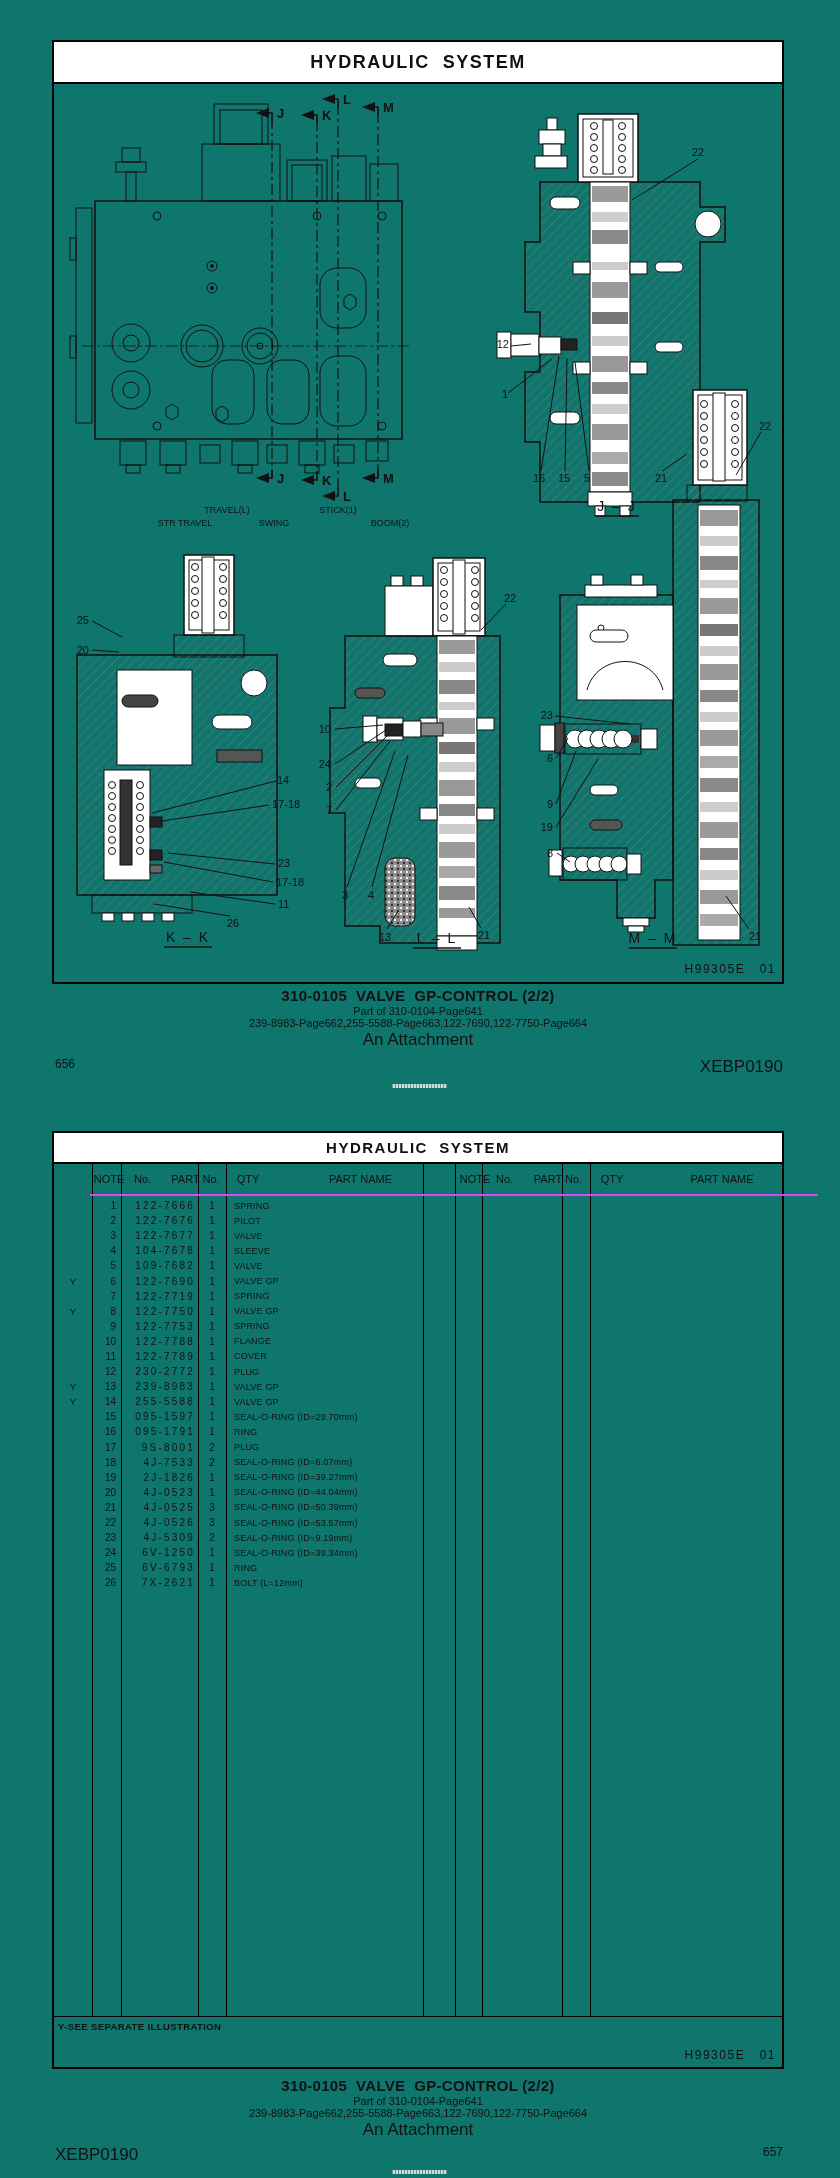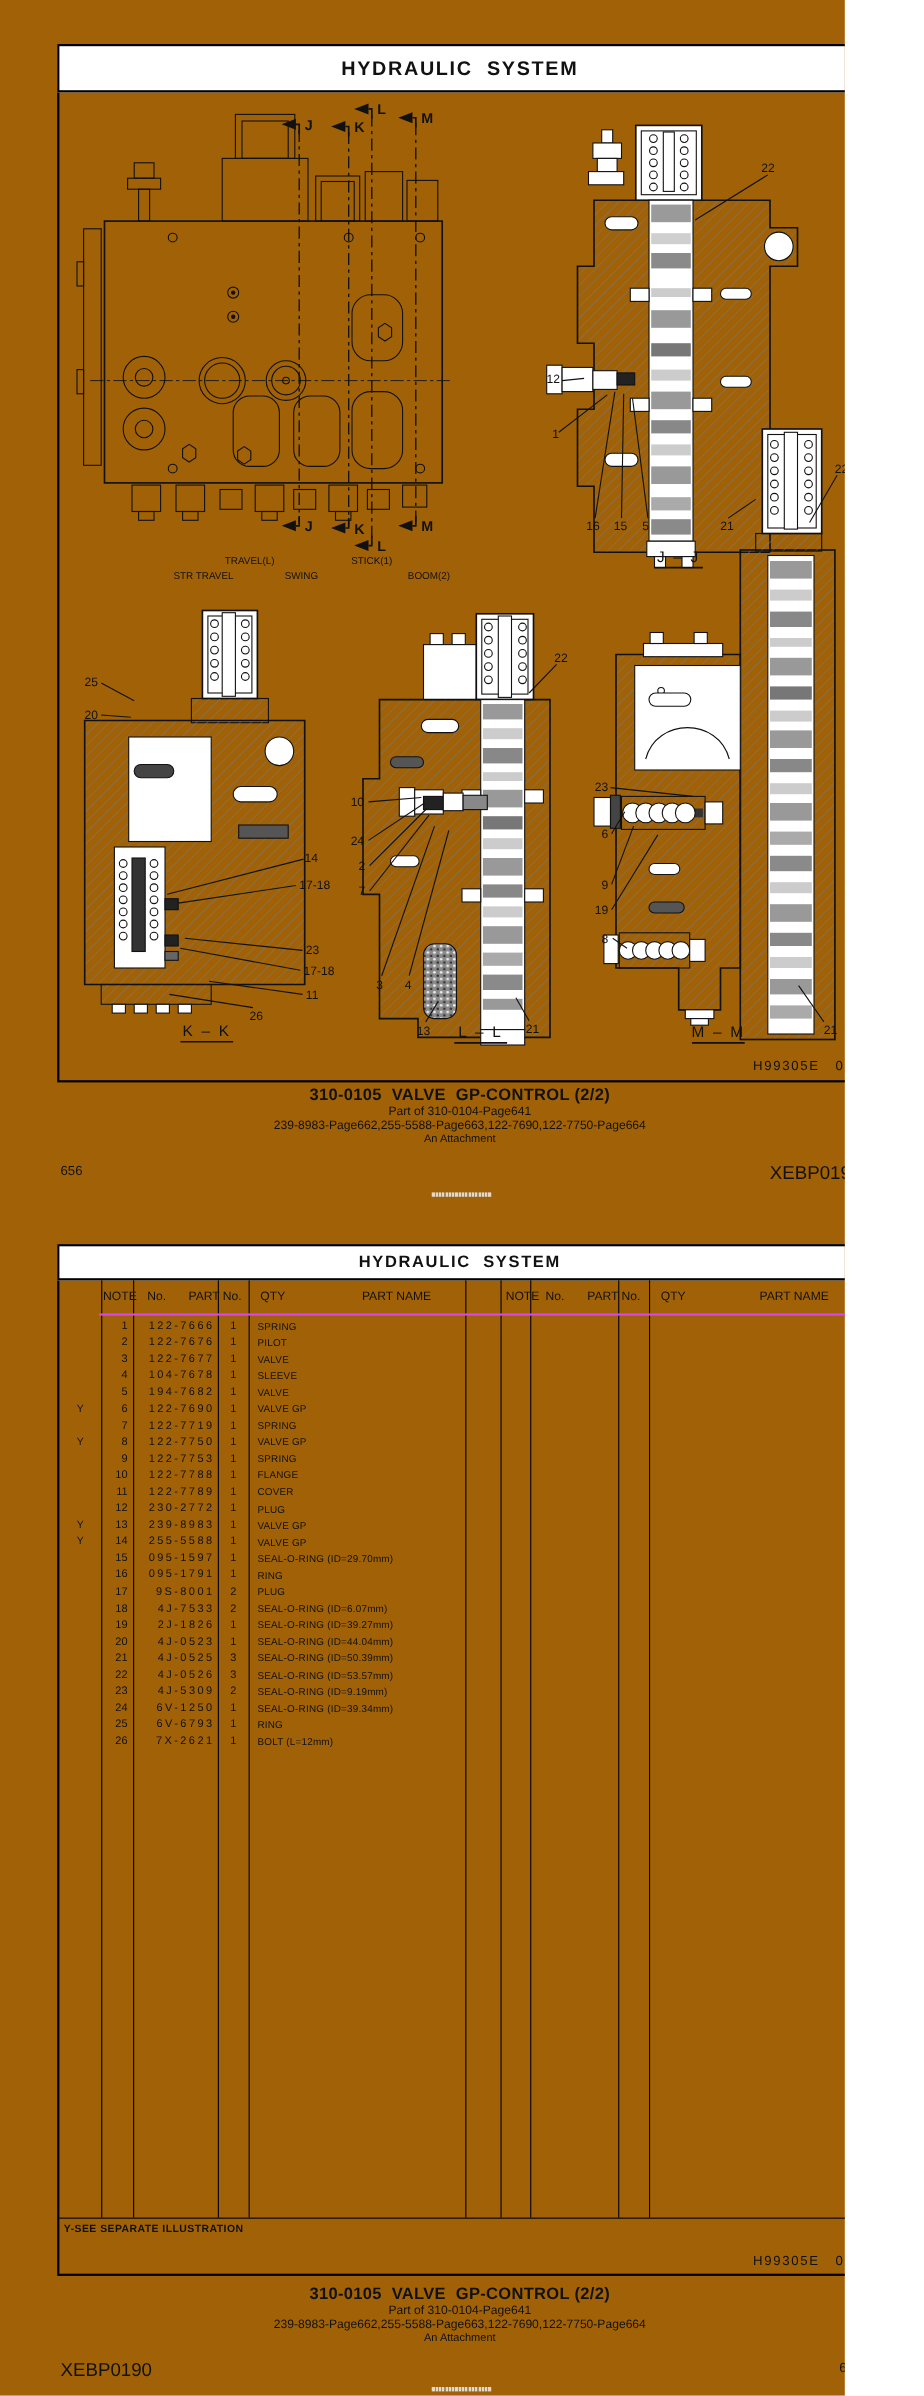--- a/index.html
+++ b/index.html
@@ -1,31 +1,31 @@
 <!DOCTYPE html>
 <html><head>
 <meta charset="utf-8">
 <style>
   * { margin:0; padding:0; box-sizing:border-box; }
   html,body { background:#fff; }
   body { width:840px; height:2178px; font-family:"Liberation Sans", sans-serif; color:#111; }
-  #root { position:relative; width:768px; height:2178px; overflow:hidden; background:#a16207; }
+  #root { position:relative; width:840px; height:2178px; overflow:hidden; background:#0f766e; }
   .abs { position:absolute; }
   .page-frame { border:2px solid #000; }
   .titlebar { border:2px solid #000; display:flex; align-items:center; justify-content:center;
               font-weight:bold; letter-spacing:1.5px; white-space:pre; background:#fff; }
   .t18 { font-size:18px; } .t15 { font-size:15px; }
   .code { font-size:12px; letter-spacing:1.5px; white-space:pre; text-align:right; }
   .pageno { font-size:12px; }
   .booktag { font-size:17px; }
   .caption { text-align:center; }
   .cap1 { font-size:15px; font-weight:bold; white-space:pre; letter-spacing:0.3px; }
   .cap2 { font-size:11px; margin-top:1px; }
   .cap3 { font-size:11px; }
-  .cap4 { font-size:10px; margin-top:1px; }
+  .cap4 { font-size:17px; margin-top:1px; }
   .footnote { font-size:9.5px; letter-spacing:0.4px; }
   .vline { position:absolute; width:1px; background:#000; top:1164px; height:852px; }
   .hdr { position:absolute; left:54px; top:1164px; width:728px; height:32px;
          border-bottom:2px solid #d946ef; display:flex; font-size:11px;margin-left:36px; }
   .hdr span { display:flex; align-items:center; justify-content:center; height:100%; }
   .h-note{width:38px;} .h-no{width:29px;} .h-pn{width:77px;} .h-qty{width:28px;} .h-name{width:197px;}
   .h-note2{width:32px;} .h-no2{width:27px;} .h-pn2{width:80px;} .h-qty2{width:28px;} .h-name2{width:192px;}
   .gridbottom { position:absolute; left:54px; top:2016px; width:728px; height:1px; background:#000; }
   .rows { position:absolute; left:54px; top:1198px; width:369px; }
   .prow { display:flex; height:15.1px; align-items:center; }
@@ -563,21 +563,21 @@
       <div class="prow">
       <span class="c-note"></span>
       <span class="c-no">4</span>
       <span class="c-pn">104-7678</span>
       <span class="c-qty">1</span>
       <span class="c-name">SLEEVE</span>
     </div>
       <div class="prow">
       <span class="c-note"></span>
       <span class="c-no">5</span>
-      <span class="c-pn">194-7682</span>
+      <span class="c-pn">109-7682</span>
       <span class="c-qty">1</span>
       <span class="c-name">VALVE</span>
     </div>
       <div class="prow">
       <span class="c-note">Y</span>
       <span class="c-no">6</span>
       <span class="c-pn">122-7690</span>
       <span class="c-qty">1</span>
       <span class="c-name">VALVE GP</span>
     </div>

